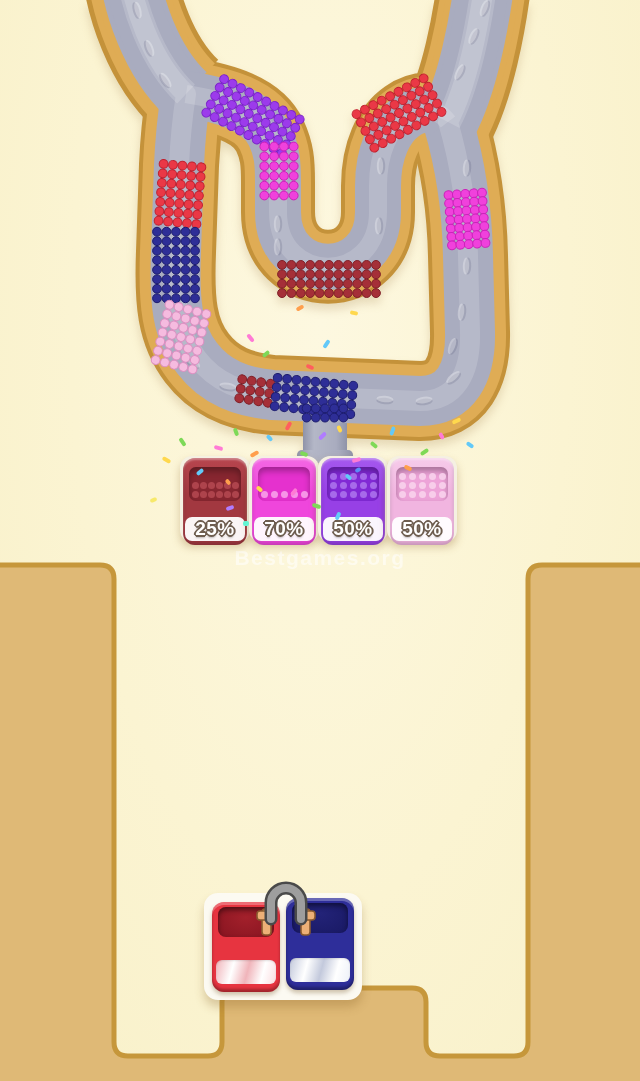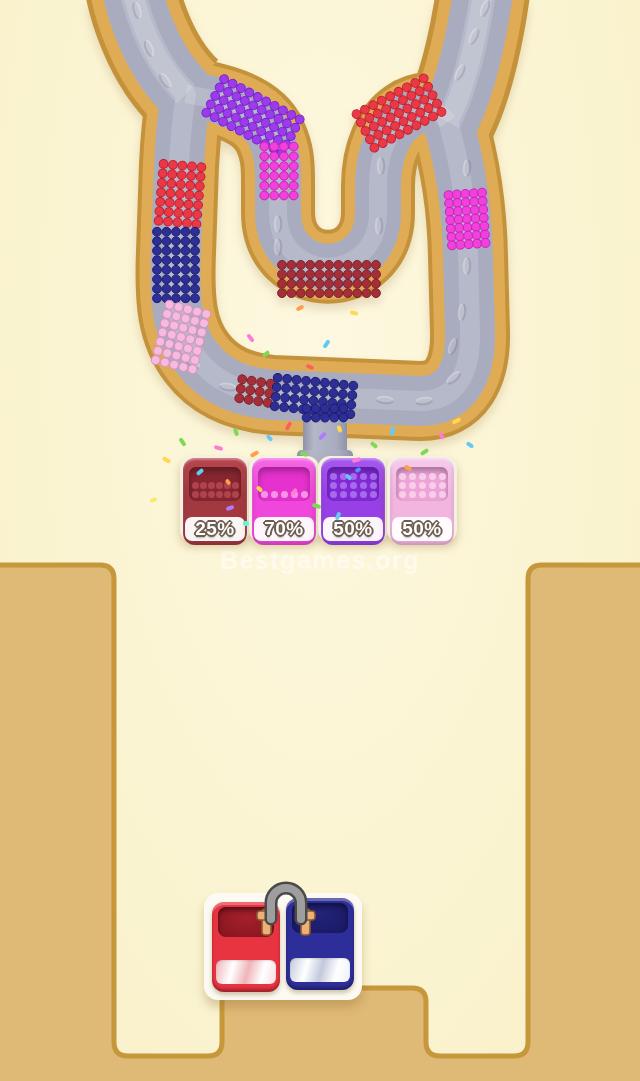--- a/index.html
+++ b/index.html
@@ -12,21 +12,21 @@
   #tube-svg{z-index:1;filter:drop-shadow(0 6px 5px rgba(150,110,50,.22));}
   #field-svg{z-index:2;}
   
   .ol{fill:none;stroke:var(--tube-outline);stroke-linejoin:round;}
   .tan{fill:none;stroke:var(--tube-tan);stroke-linejoin:round;}
   .gry{fill:none;stroke:var(--tube-gray);stroke-linejoin:round;}
   .hl{fill:none;stroke:var(--tube-hl);stroke-linejoin:round;}
   
   .watermark{
     position:absolute;z-index:3;left:50%;top:546px;transform:translateX(-50%);
-    font-size:25px;font-weight:700;letter-spacing:1.5px;white-space:nowrap;
+    font-size:21px;font-weight:700;letter-spacing:1.5px;white-space:nowrap;
     color:rgba(255,255,255,.55);filter:blur(.6px);
   }
   
   .bins-row{position:absolute;z-index:4;left:183px;top:456px;display:flex;gap:5px;}
   .bin{position:relative;width:64px;height:84px;}
   .plate{position:absolute;left:-3px;right:-3px;top:0;bottom:-2px;background:#F5F0E2;
     border-radius:12px;box-shadow:0 5px 8px rgba(150,110,50,.35);}
   .bin-body{position:absolute;left:0;right:0;top:2px;height:87px;border-radius:12px;
     background:linear-gradient(180deg,var(--rim) 0%,var(--body) 42%,var(--body) 100%);
     box-shadow:inset 0 2px 2px rgba(255,255,255,.35), inset 0 -3px 4px rgba(0,0,0,.18);}

